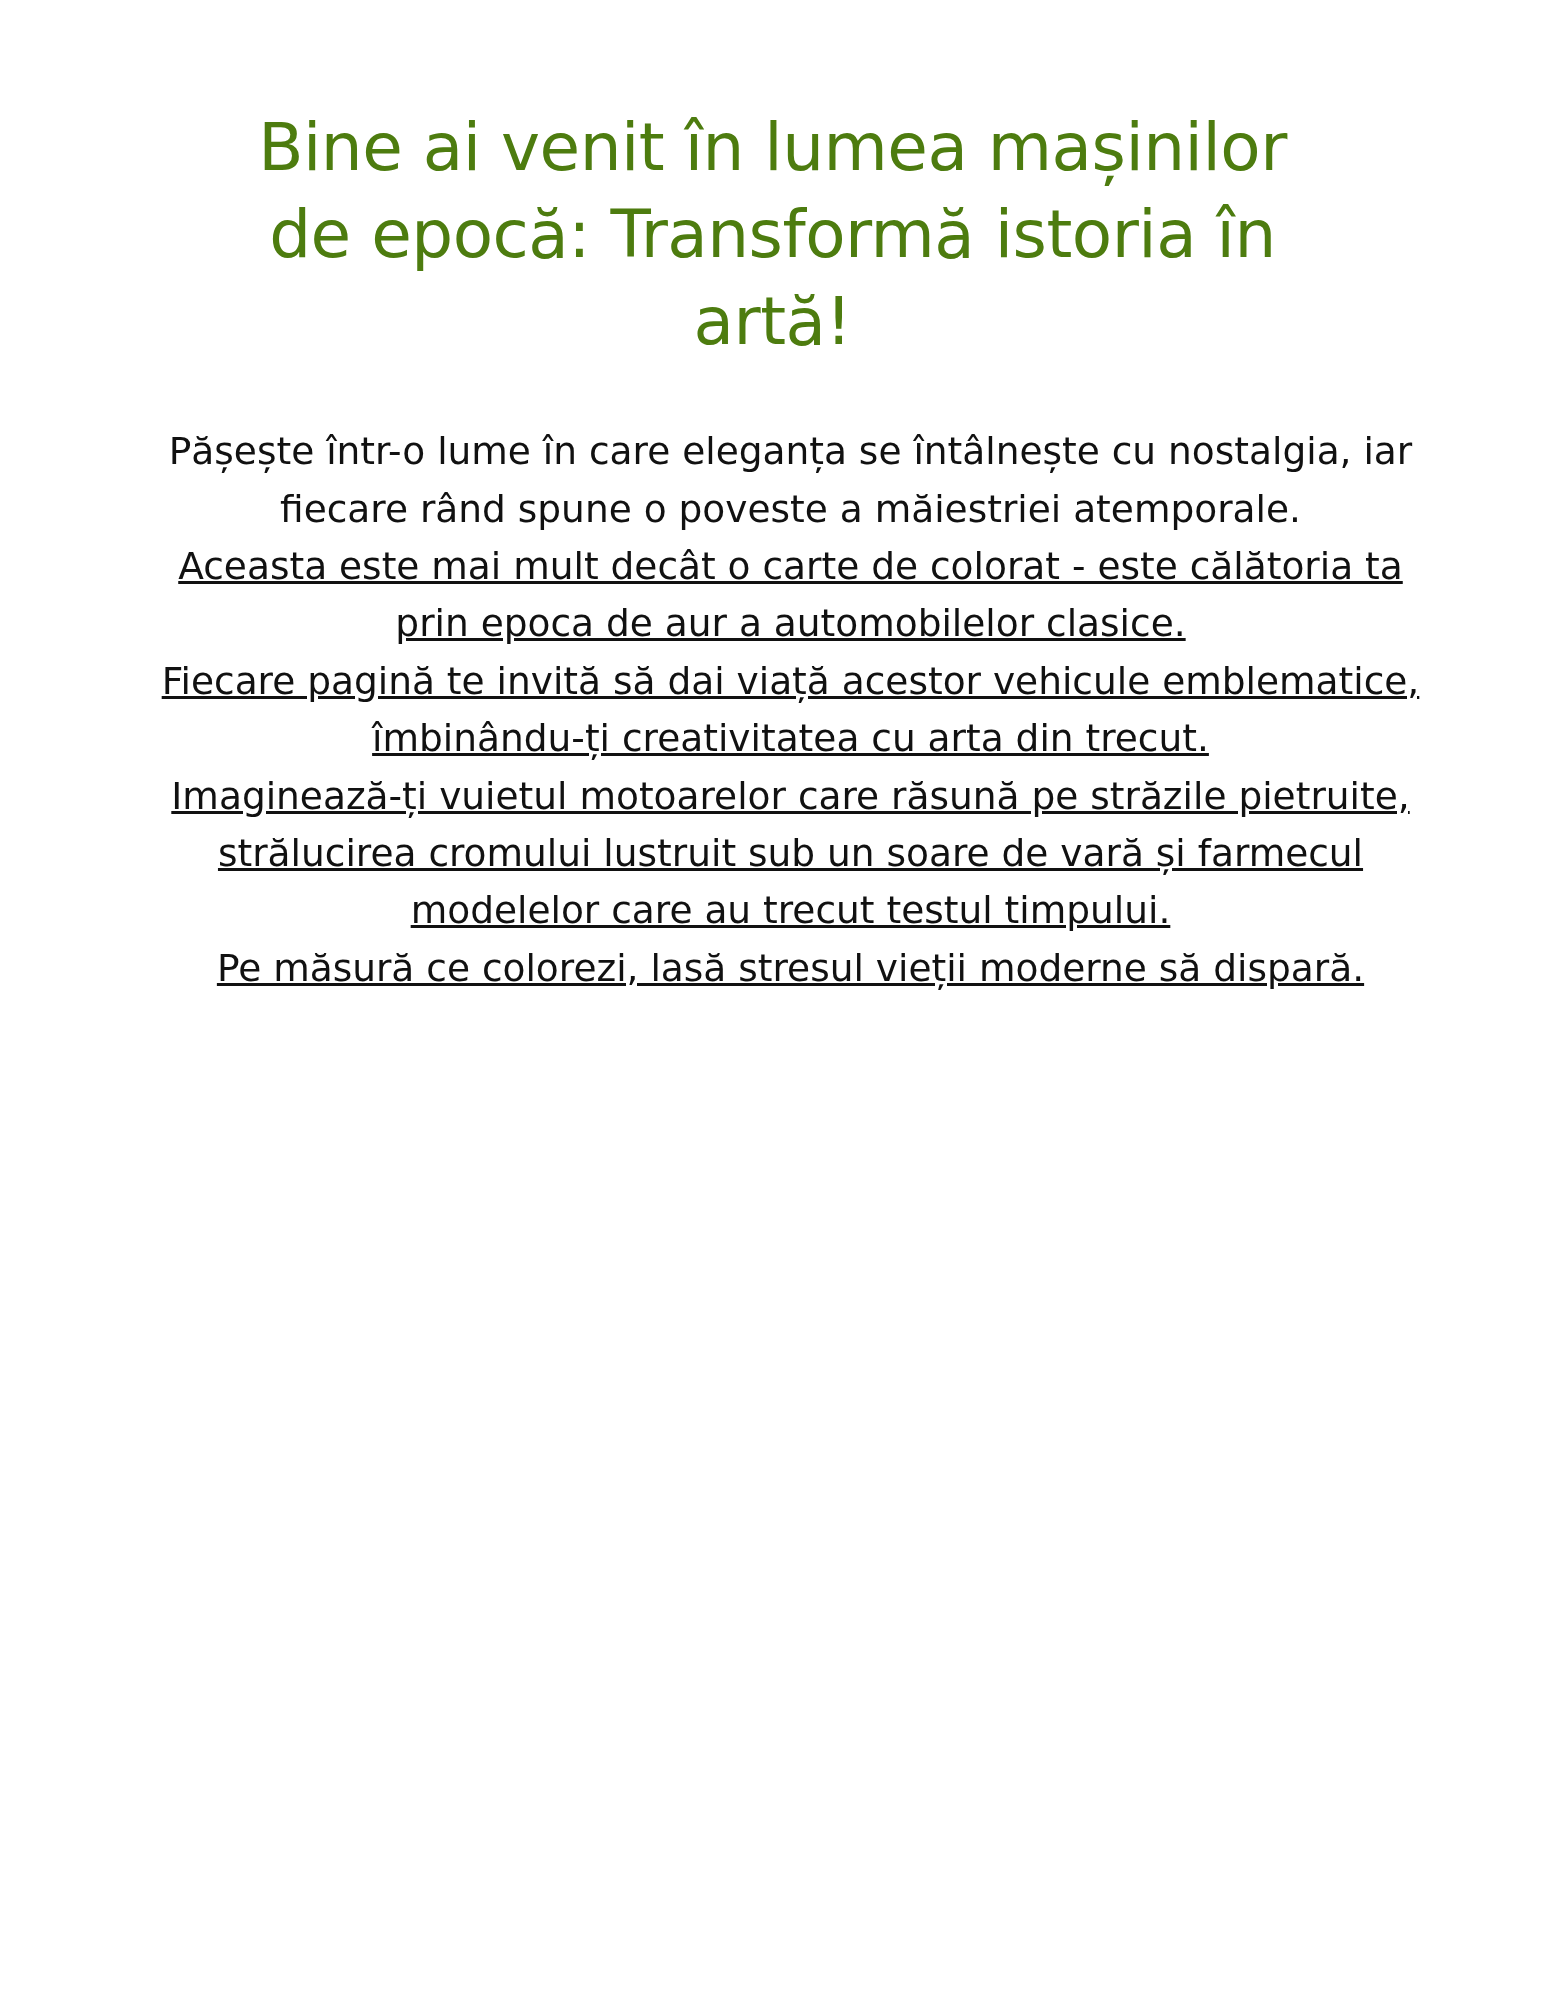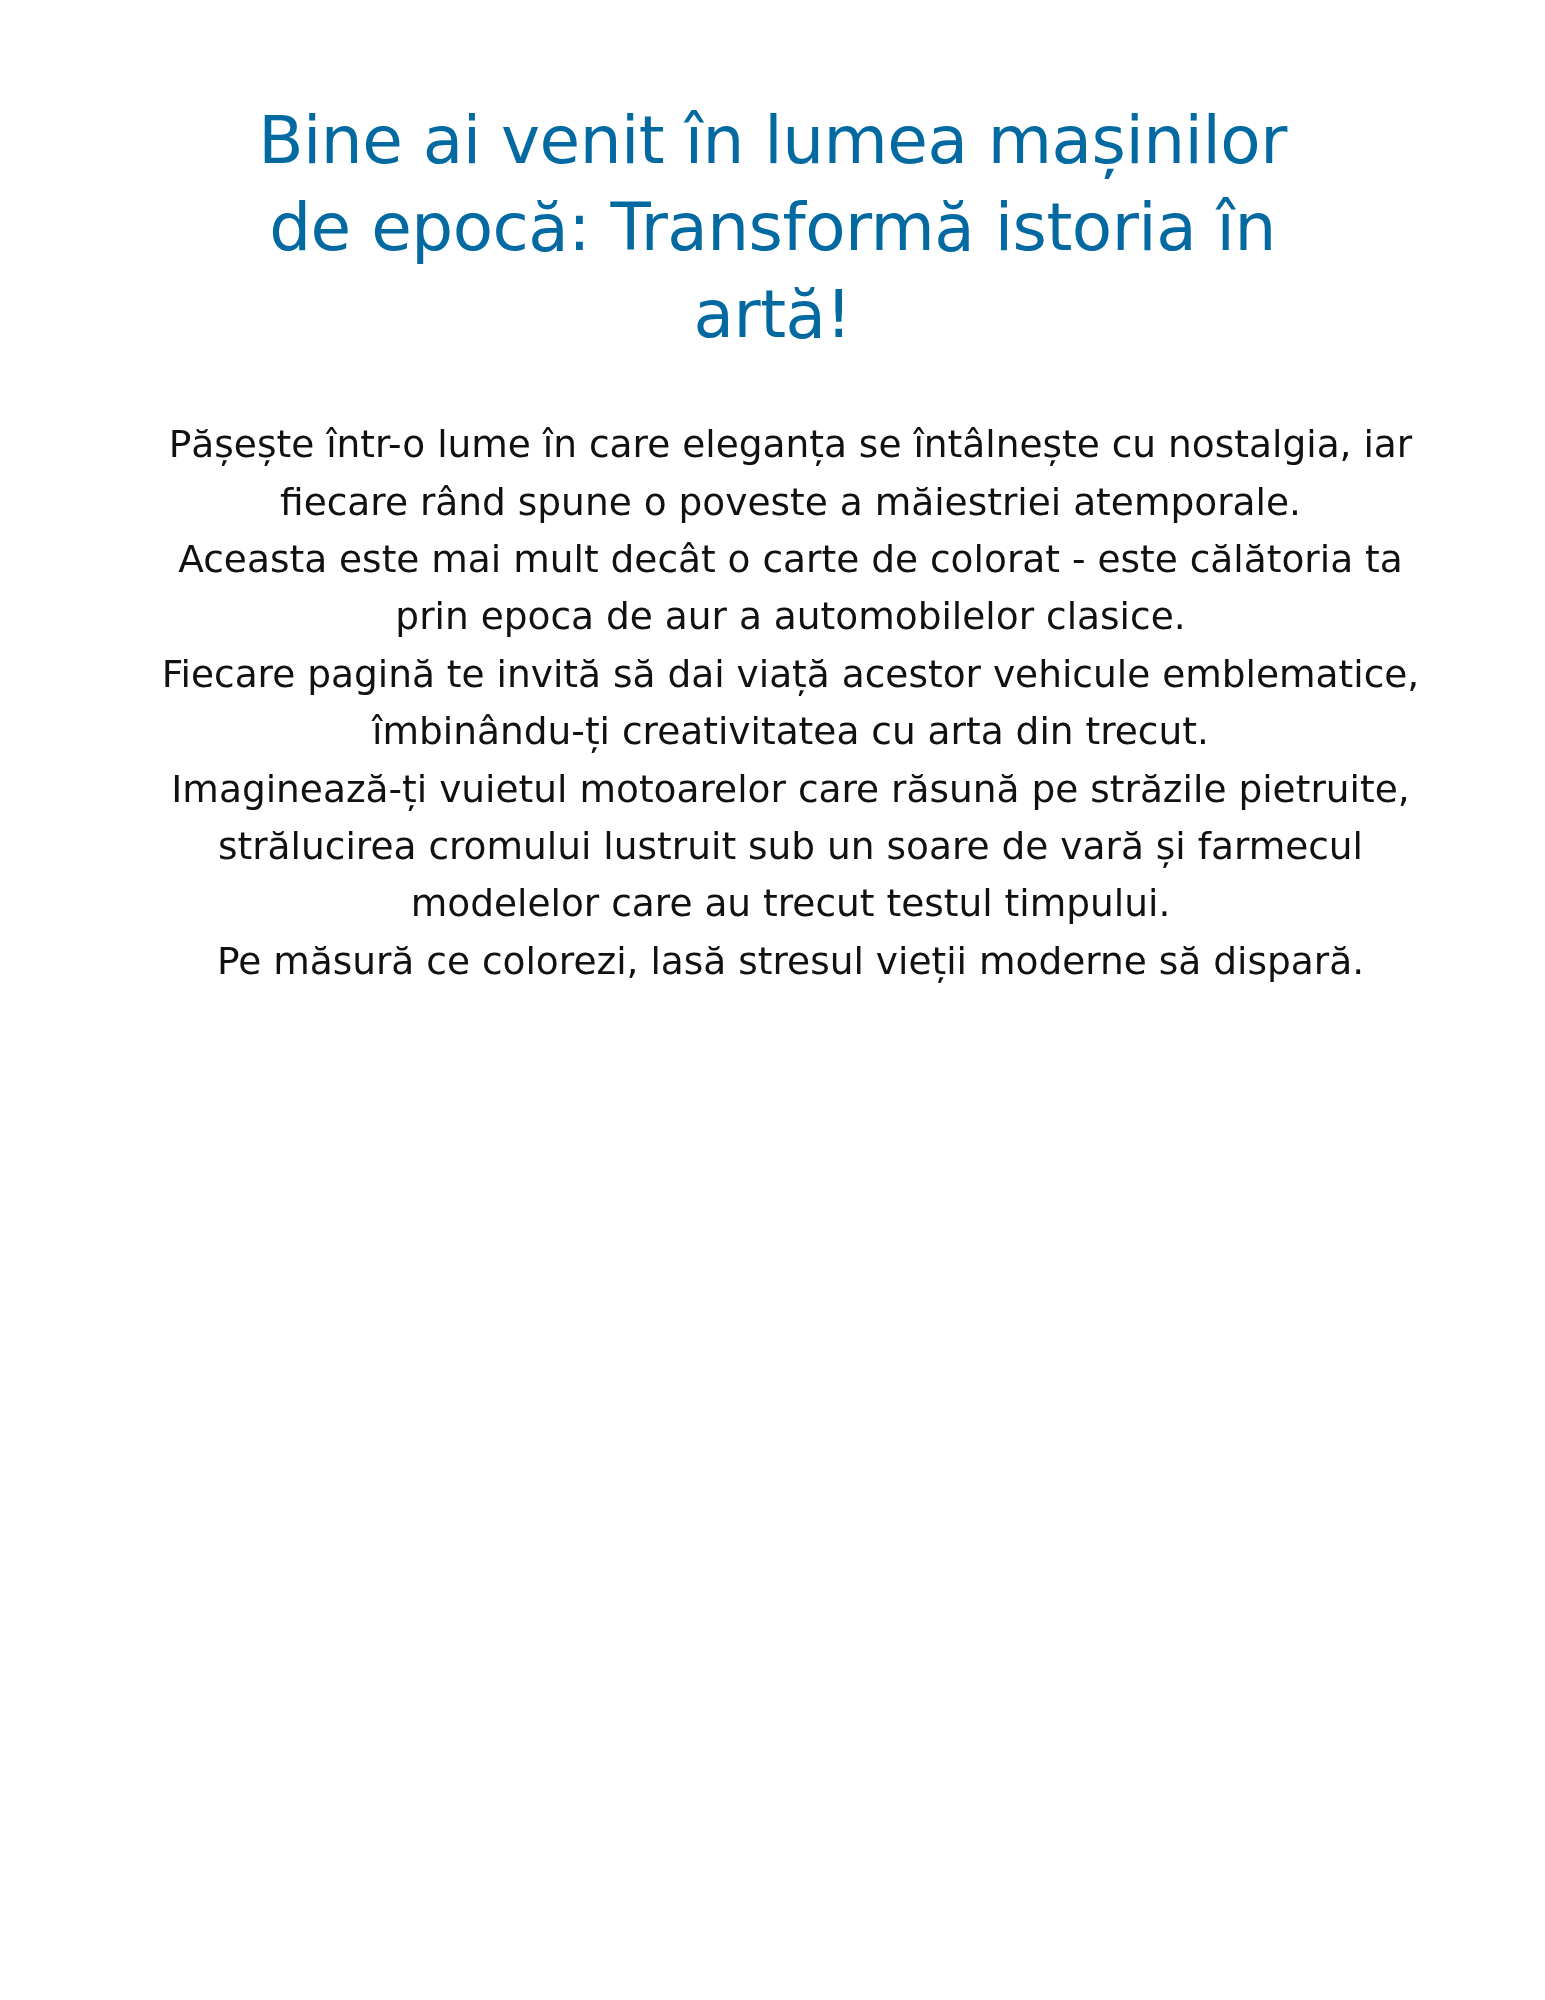--- a/index.html
+++ b/index.html
@@ -23,42 +23,43 @@
     background: #ffffff;
     display: block;
   }
   .title {
     font-family: "DejaVu Sans", sans-serif;
     font-weight: 400;
     font-size: 66px;
     line-height: 1.32;
     letter-spacing: -0.5px;
     text-align: center;
-    color: #0369a1;
-    margin: 9px auto;
+    color: #4d7c0f;
+    margin: 16px auto;
     max-width: 1060px;
     padding-top: 18px;
   }
   .body-block {
     margin-top: 58px;
     text-align: center;
     margin-left: 36px;
   }
   .para {
     font-family: "DejaVu Sans", sans-serif;
     font-weight: 400;
     font-size: 37.5px;
     line-height: 1.53;
     color: #111111;
     text-align: center;
     margin: 0 auto;
     max-width: 1320px;
   }
   .para + .para {
     margin-top: 0px;
+    text-decoration: underline;
   }
 </style>
 </head>
 <body>
 
 <div class="page">
 
   <h1 class="title">Bine ai venit în lumea mașinilor de epocă: Transformă istoria în artă!</h1>
 
   <div class="body-block">

